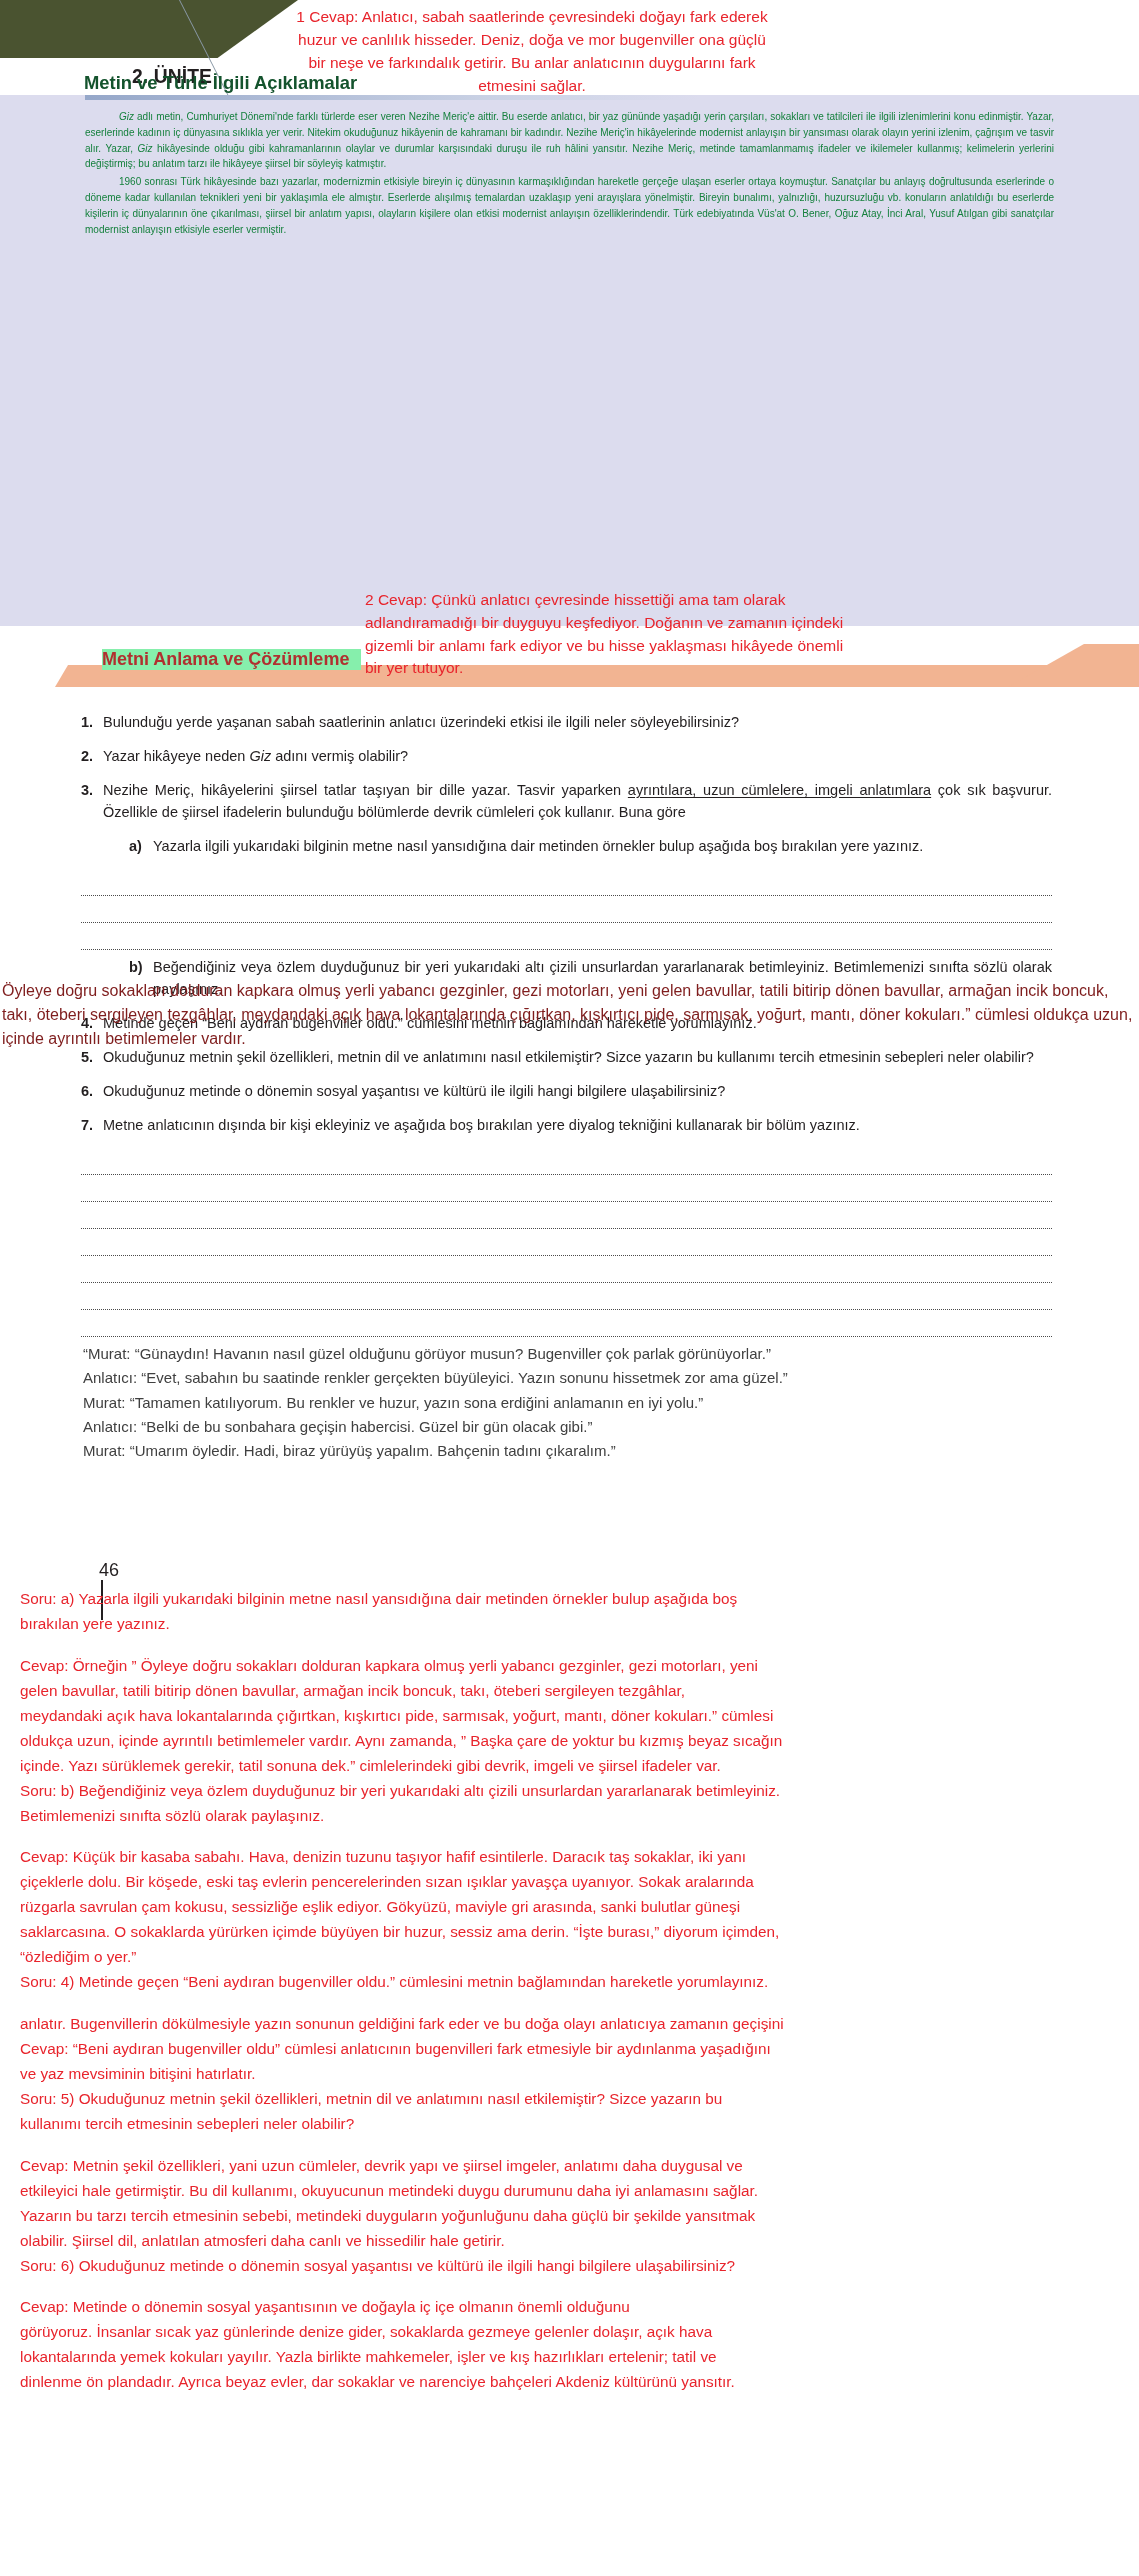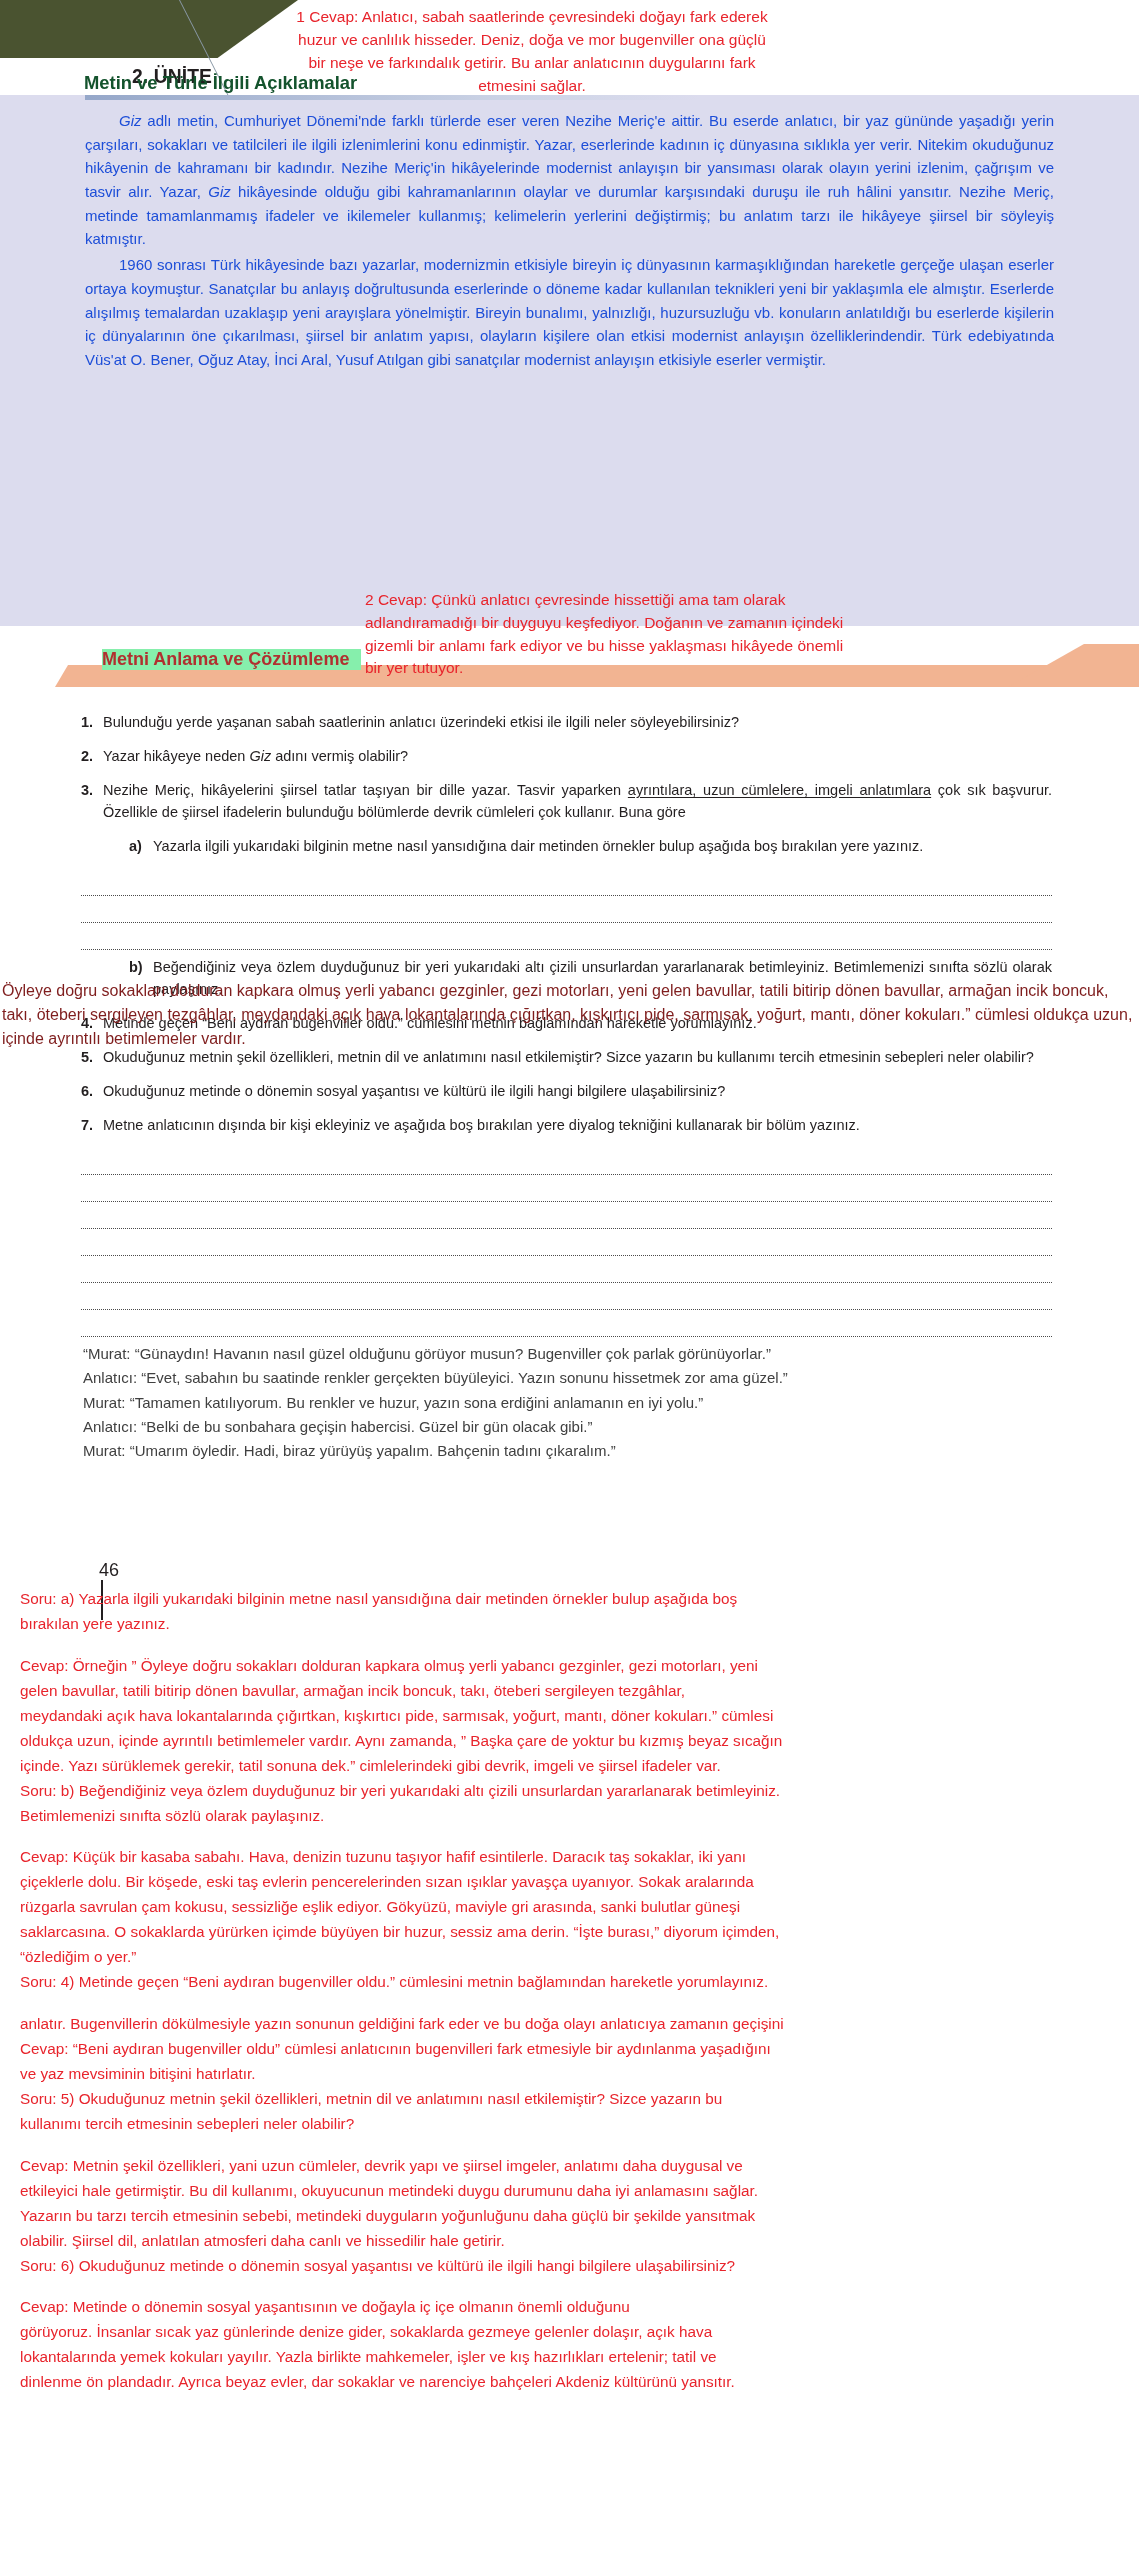--- a/index.html
+++ b/index.html
@@ -87,24 +87,24 @@
   }
   .info-panel::before {
     content: "";
     position: absolute;
     left: 85px; top: 0;
     width: 615px; height: 5px;
     background: linear-gradient(to right, #95a7c9, #cdd4e6 70%, #dcdcee);
   }
   .info-panel p {
     margin: 0 0 2px 0;
-    font-size: 15px;
+    font-size: 10px;
     line-height: 1.58;
     text-align: justify;
-    color: #1d4ed8;
+    color: #15803d;
     text-indent: 34px;
   }
   .info-panel i { font-style: italic; }
 
   
   .annot-red-2 {
     position: absolute;
     left: 365px; top: 589px;
     width: 496px;
     color: #e8242c;

